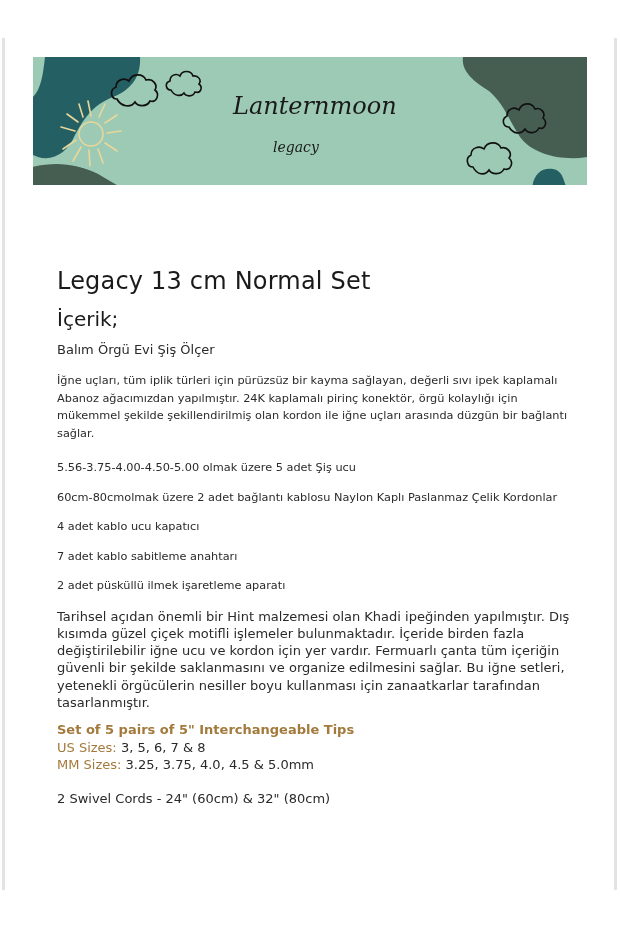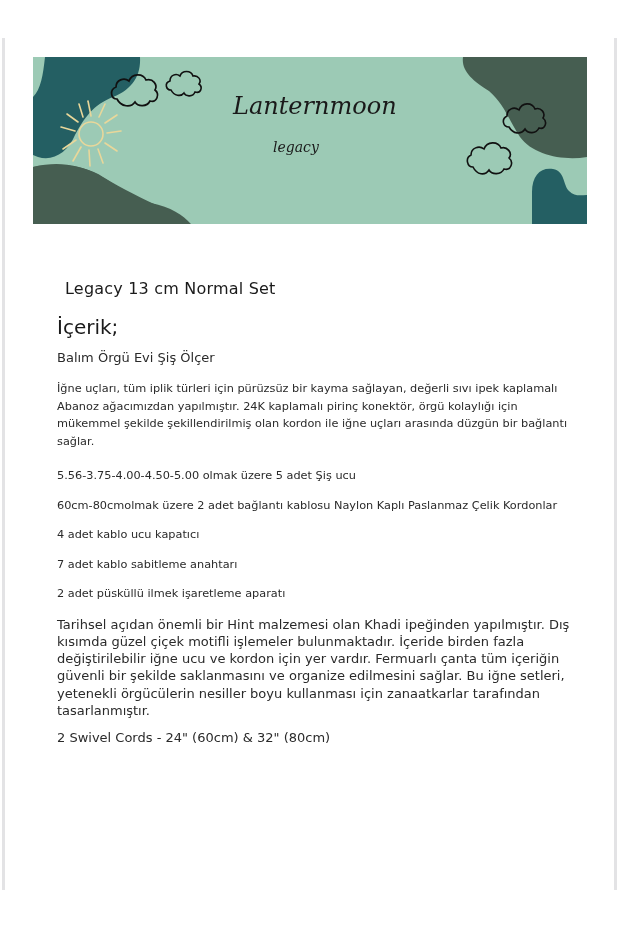--- a/index.html
+++ b/index.html
@@ -29,42 +29,42 @@
       top: 38px;
       width: 3px;
       height: 852px;
       background: #e3e3e5;
     }
     .banner {
       position: absolute;
       left: 33px;
       top: 57px;
       width: 554px;
-      height: 167px;
+      height: 128px;
       background: #9ccab5;
       overflow: hidden;
       text-decoration: underline;
     }
     .banner svg {
       position: absolute;
       left: 0;
       top: 0;
       width: 554px;
       height: 167px;
     }
     .content {
       position: absolute;
       left: 57px;
       top: 266px;
       width: 520px;
     }
     .product-title {
-      font-size: 16px;
+      font-size: 24px;
       line-height: 30px;
-      margin: 8px;
+      margin: 0;
       font-weight: normal;
       color: #1a1a1a;
       letter-spacing: 0.2px;
     }
     .contents-heading {
       font-size: 20px;
       line-height: 30px;
       margin: 8px 0 0 0;
       font-weight: normal;
       color: #1a1a1a;
@@ -182,16 +182,21 @@
     <li>60cm-80cmolmak üzere 2 adet bağlantı kablosu Naylon Kaplı Paslanmaz Çelik Kordonlar</li>
     <li>4 adet kablo ucu kapatıcı</li>
     <li>7 adet kablo sabitleme anahtarı</li>
     <li>2 adet püsküllü ilmek işaretleme aparatı</li>
   </ul>
 
   <p class="story">Tarihsel açıdan önemli bir Hint malzemesi olan Khadi ipeğinden yapılmıştır. Dış kısımda güzel çiçek motifli işlemeler bulunmaktadır. İçeride birden fazla değiştirilebilir iğne ucu ve kordon için yer vardır. Fermuarlı çanta tüm içeriğin güvenli bir şekilde saklanmasını ve organize edilmesini sağlar. Bu iğne setleri, yetenekli örgücülerin nesiller boyu kullanması için zanaatkarlar tarafından tasarlanmıştır.</p>
 
   <div class="specs">
     <div class="spec-block">
+      <div class="spec-line gold">Set of 5 pairs of 5" Interchangeable Tips</div>
+      <div class="spec-line"><span class="gold-label">US Sizes:</span><span> 3, 5, 6, 7 &amp; 8</span></div>
+      <div class="spec-line"><span class="gold-label">MM Sizes:</span><span> 3.25, 3.75, 4.0, 4.5 &amp; 5.0mm</span></div>
+    </div>
+    <div class="spec-block">
       <div class="spec-line">2 Swivel Cords - 24" (60cm) &amp; 32" (80cm)</div>
     </div>
   </div>
 </div>
 
 </body></html>

